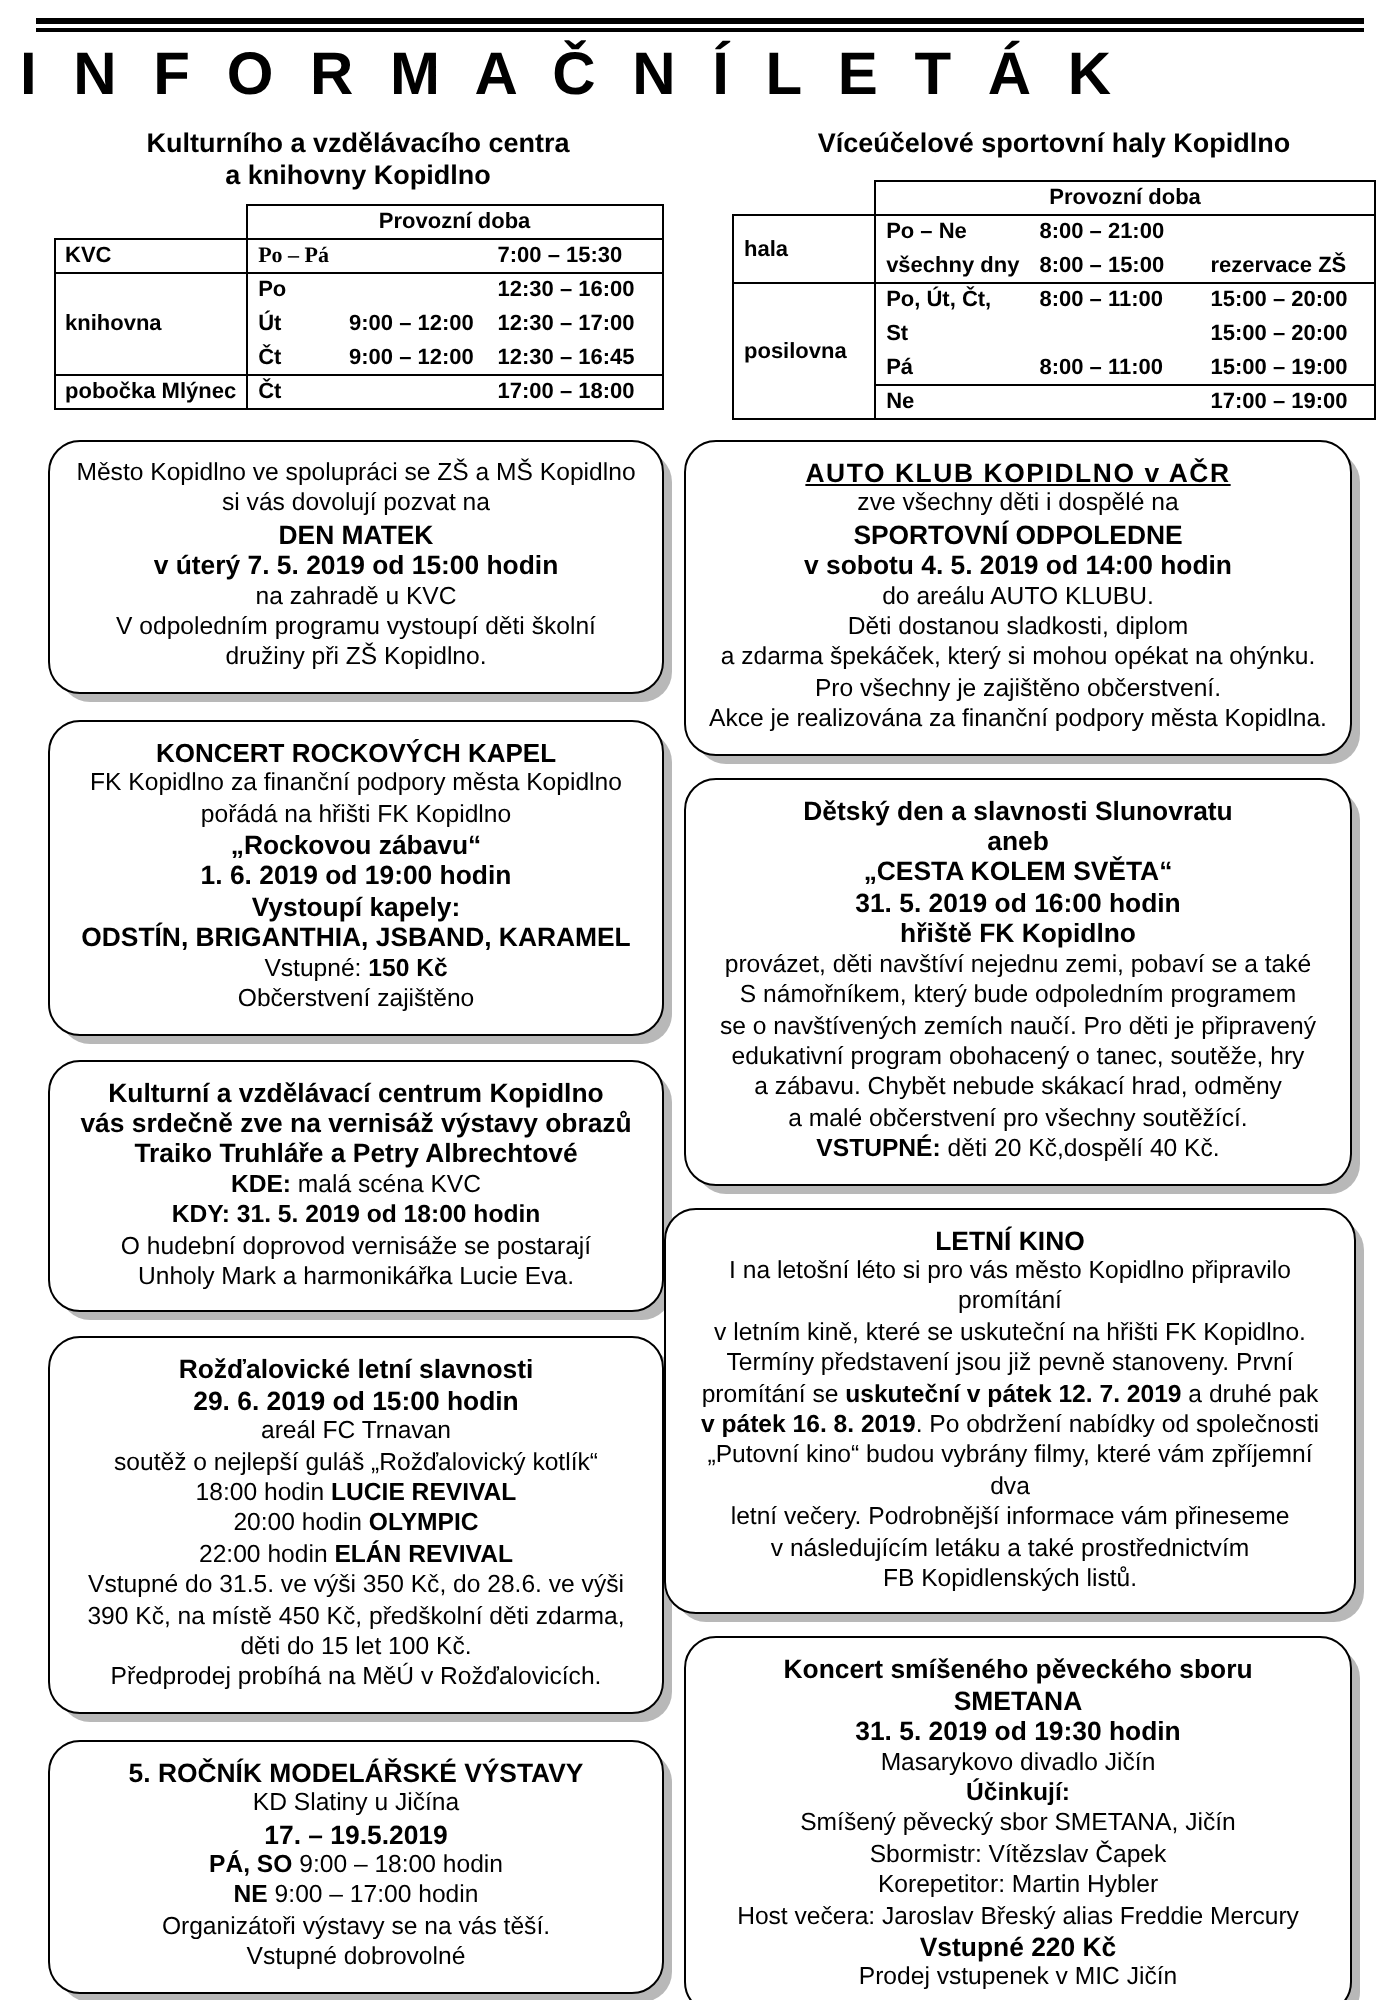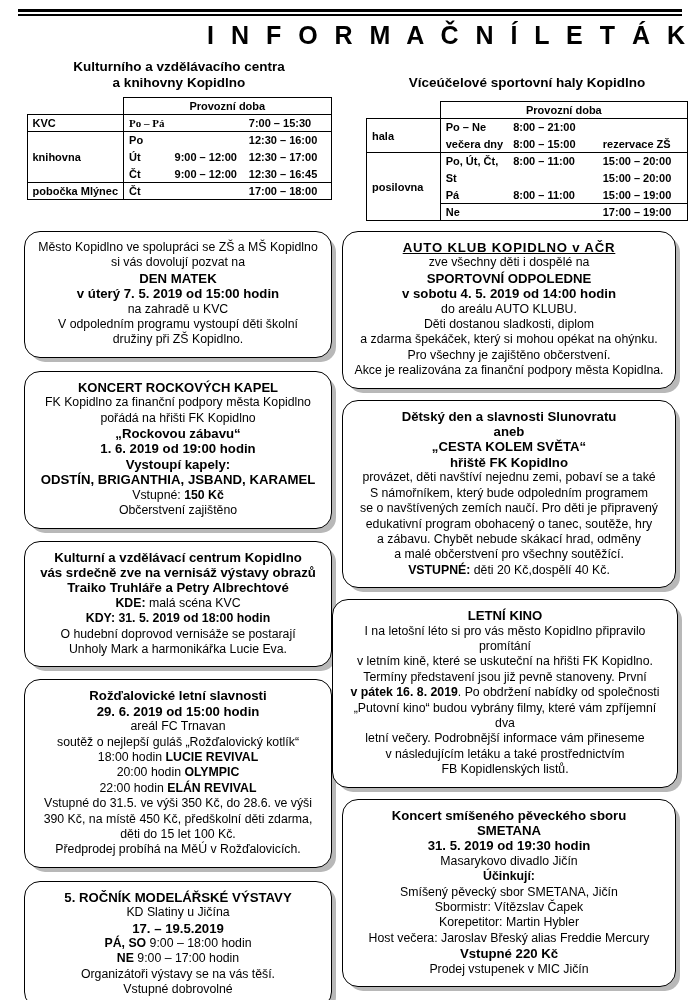--- a/index.html
+++ b/index.html
@@ -19,23 +19,23 @@
   
   .rule-top {
     height: 7px; margin: 9px 8px 0 8px;
     border-top: 3px solid #000;
     border-bottom: 2px solid #000;
     background: #fff;
   }
 
   
   .title {
-    text-align: right;
+    text-align: left;
     font-weight: bold;
-    font-size: 25px;
+    font-size: 30px;
     letter-spacing: 5px;
     margin: 5px 0 9px 0;
     font-family: "Liberation Sans", sans-serif;
   }
 
   
   .head-cols { display: flex; gap: 16px; align-items: flex-start; }
   .head-col { flex: 1; }
   .head-col.left { flex: 0 0 338px; }
   .head-col.right { flex: 1; }
@@ -159,35 +159,35 @@
           <td>pobočka Mlýnec</td>
           <td class="nb-r">Čt</td>
           <td class="nb-l nb-r"></td>
           <td class="nb-l">17:00 – 18:00</td>
         </tr>
       </tbody>
         </table>
     </div>
 
     <div class="head-col right">
-      <div class="sub-title" style="margin-bottom:10px;margin-top:16px;">Víceúčelové sportovní haly Kopidlno</div>
+      <div class="sub-title" style="margin-bottom:10px;">Víceúčelové sportovní haly Kopidlno</div>
       <table class="hours tbl-right">
         <tbody>
             <tr>
           <td class="blank" style="width:74px;"></td>
           <td class="hdr" colspan="3">Provozní doba</td>
         </tr>
         <tr>
           <td rowspan="2">hala</td>
           <td class="nb-r nb-b" style="width:68px;">Po – Ne</td>
           <td class="nb-l nb-r nb-b" style="width:90px;">8:00 – 21:00</td>
           <td class="nb-l nb-b" style="width:90px;"></td>
         </tr>
         <tr>
-          <td class="nb-r nb-t">večera dny</td>
+          <td class="nb-r nb-t">všechny dny</td>
           <td class="nb-l nb-r nb-t">8:00 – 15:00</td>
           <td class="nb-l nb-t">rezervace ZŠ</td>
         </tr>
         <tr>
           <td rowspan="4">posilovna</td>
           <td class="nb-r nb-b">Po, Út, Čt,</td>
           <td class="nb-l nb-r nb-b">8:00 – 11:00</td>
           <td class="nb-l nb-b">15:00 – 20:00</td>
         </tr>
         <tr>
@@ -284,35 +284,37 @@
           <p>Děti dostanou sladkosti, diplom</p>
           <p>a zdarma špekáček, který si mohou opékat na ohýnku.</p>
           <p>Pro všechny je zajištěno občerstvení.</p>
           <p>Akce je realizována za finanční podpory města Kopidlna.</p>
         </div>
 
         <div class="box m-right off-r2">
           <p class="b big">Dětský den a slavnosti Slunovratu</p>
           <p class="b big">aneb</p>
           <p class="b big">„CESTA KOLEM SVĚTA“</p>
+          <p class="b big">31. 5. 2019 od 16:00 hodin</p>
           <p class="b big">hřiště FK Kopidlno</p>
           <p>provázet, děti navštíví nejednu zemi, pobaví se a také</p>
           <p>S námořníkem, který bude odpoledním programem</p>
           <p>se o navštívených zemích naučí. Pro děti je připravený</p>
           <p>edukativní program obohacený o tanec, soutěže, hry</p>
           <p>a zábavu. Chybět nebude skákací hrad, odměny</p>
           <p>a malé občerstvení pro všechny soutěžící.</p>
           <p><span class="b">VSTUPNÉ:</span><span> děti 20 Kč,dospělí 40 Kč.</span></p>
         </div>
 
         <div class="box m-right off-r3" style="margin-left:-4px;margin-right:10px;">
           <p class="b big">LETNÍ KINO</p>
           <p>I na letošní léto si pro vás město Kopidlno připravilo promítání</p>
           <p>v letním kině, které se uskuteční na hřišti FK Kopidlno.</p>
           <p>Termíny představení jsou již pevně stanoveny. První</p>
+          <p><span>promítání se </span><span class="b">uskuteční v pátek 12. 7. 2019</span><span> a druhé pak</span></p>
           <p><span class="b">v pátek 16. 8. 2019</span><span>. Po obdržení nabídky od společnosti</span></p>
           <p>„Putovní kino“ budou vybrány filmy, které vám zpříjemní dva</p>
           <p>letní večery. Podrobnější informace vám přineseme</p>
           <p>v následujícím letáku a také prostřednictvím</p>
           <p>FB Kopidlenských listů.</p>
         </div>
 
         <div class="box m-right off-r4">
           <p class="b big">Koncert smíšeného pěveckého sboru</p>
           <p class="b big">SMETANA</p>

